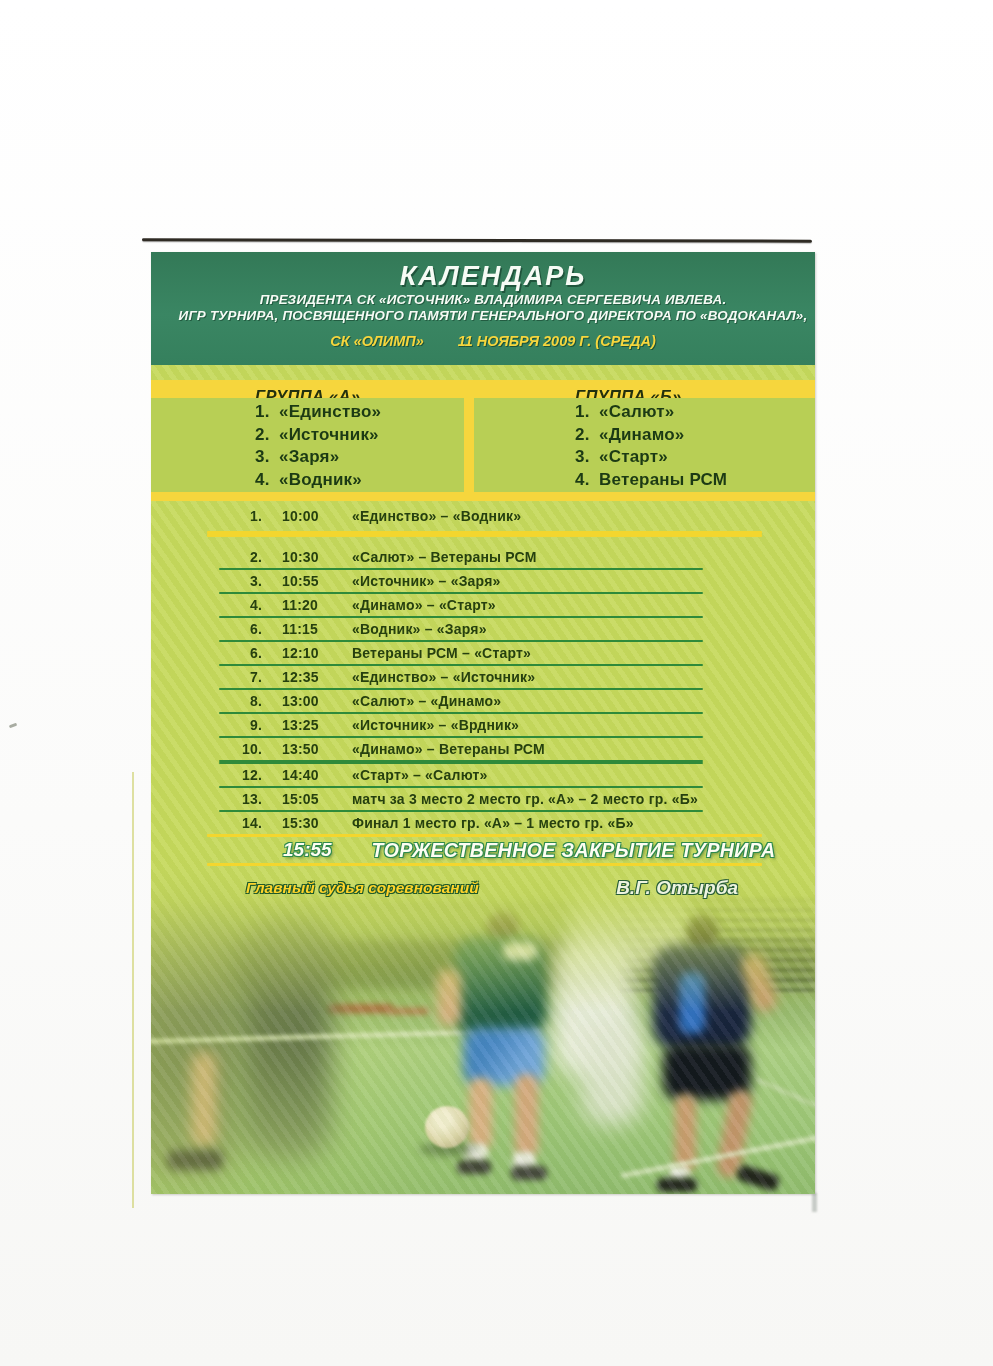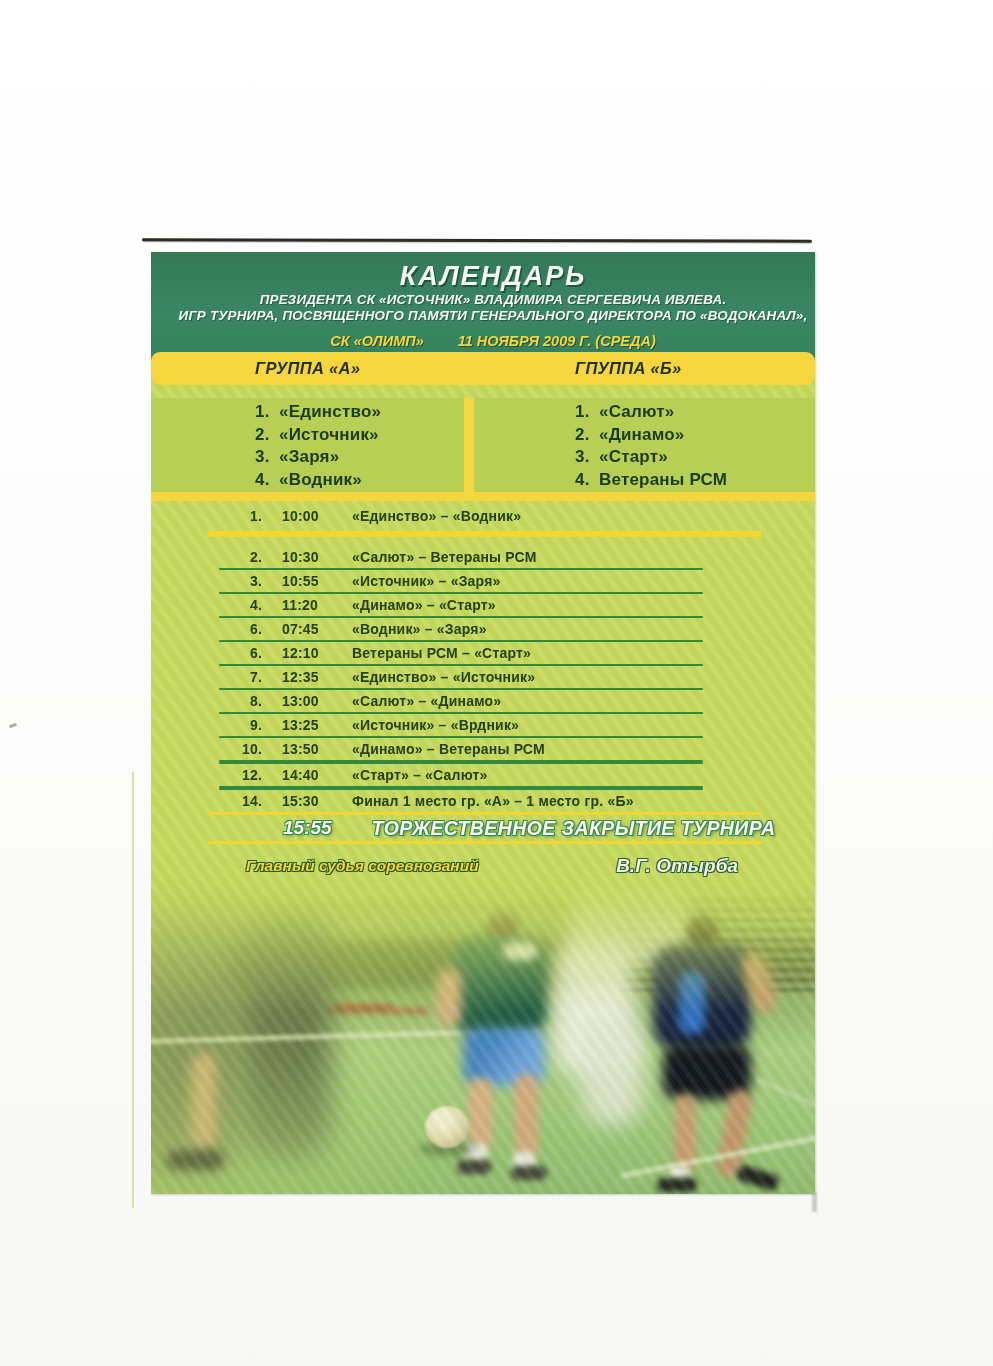--- a/index.html
+++ b/index.html
@@ -34,21 +34,21 @@
   .card{position:absolute;left:151px;top:252px;width:664px;height:942px;background:var(--body-green);overflow:hidden;box-shadow:1px 1px 2px rgba(120,120,110,.35);}
   .card::before{content:"";position:absolute;inset:0;background:repeating-linear-gradient(55deg,rgba(255,255,255,.07) 0 5px,rgba(90,120,40,.04) 5px 11px);pointer-events:none;z-index:3;}
 
   
   .card-header{position:absolute;left:0;top:0;width:100%;height:113px;background:linear-gradient(180deg,#337957 0%,#3a8663 55%,#35805d 100%);color:#f6fbf5;text-align:center;z-index:4;padding-left:20px;}
   .title{font-size:27px;font-weight:bold;font-style:italic;letter-spacing:2px;margin-top:9px;text-shadow:1.5px 1.5px 0 rgba(12,50,32,.55);}
   .subtitle{font-size:13.4px;font-weight:bold;font-style:italic;line-height:16px;letter-spacing:.2px;text-shadow:1px 1px 0 rgba(12,50,32,.5);}
   .venue-row{margin-top:9px;display:flex;justify-content:center;gap:34px;font-size:14.5px;font-weight:bold;font-style:italic;color:var(--band-yellow);text-shadow:1px 1px 0 rgba(12,50,32,.6);}
 
   
-  .group-band{position:absolute;left:0;top:100px;width:100%;height:33px;background:var(--band-yellow);z-index:4;display:flex;align-items:center;border-radius:9px;}
+  .group-band{position:absolute;left:0;top:128px;width:100%;height:33px;background:var(--band-yellow);z-index:4;display:flex;align-items:center;}
   .group-title{font-size:16.5px;font-weight:bold;font-style:italic;color:#23300e;letter-spacing:.3px;}
   .group-title.a{margin-left:104px;}
   .group-title.b{position:absolute;left:424px;}
 
   
   .groups{position:absolute;left:0;top:146px;width:100%;height:94px;background:var(--groups-green);z-index:4;}
   .team-list{position:absolute;top:3px;}
   .team-list.a{left:104px;}
   .team-list.b{left:424px;}
   .team-item{display:flex;font-size:17px;line-height:22.5px;color:#1c3a14;font-weight:bold;letter-spacing:.2px;}
@@ -269,21 +269,21 @@
         </div>
       <div class="sep"></div>
       <div class="srow">
           <span class="c-num">4.</span>
           <span class="c-time">11:20</span>
           <span class="c-match">«Динамо» – «Старт»</span>
         </div>
       <div class="sep"></div>
       <div class="srow">
           <span class="c-num">6.</span>
-          <span class="c-time">07:45</span>
+          <span class="c-time">11:15</span>
           <span class="c-match">«Водник» – «Заря»</span>
         </div>
       <div class="sep"></div>
       <div class="srow">
           <span class="c-num">6.</span>
           <span class="c-time">12:10</span>
           <span class="c-match">Ветераны РСМ – «Старт»</span>
         </div>
       <div class="sep"></div>
       <div class="srow">
@@ -310,20 +310,25 @@
           <span class="c-match">«Динамо» – Ветераны РСМ</span>
         </div>
       <div class="sep"></div>
       <div class="sep"></div>
       <div class="srow">
           <span class="c-num">12.</span>
           <span class="c-time">14:40</span>
           <span class="c-match">«Старт» – «Салют»</span>
         </div>
       <div class="sep"></div>
+      <div class="srow">
+          <span class="c-num">13.</span>
+          <span class="c-time">15:05</span>
+          <span class="c-match">матч за 3 место 2 место гр. «А» – 2 место гр. «Б»</span>
+        </div>
       <div class="sep"></div>
       <div class="srow">
           <span class="c-num">14.</span>
           <span class="c-time">15:30</span>
           <span class="c-match">Финал 1 место гр. «А» – 1 место гр. «Б»</span>
         </div>
       <div class="sep sep-yellow"></div>
 
       <div class="ceremony closing">
         <span class="cer-time">15:55</span>

